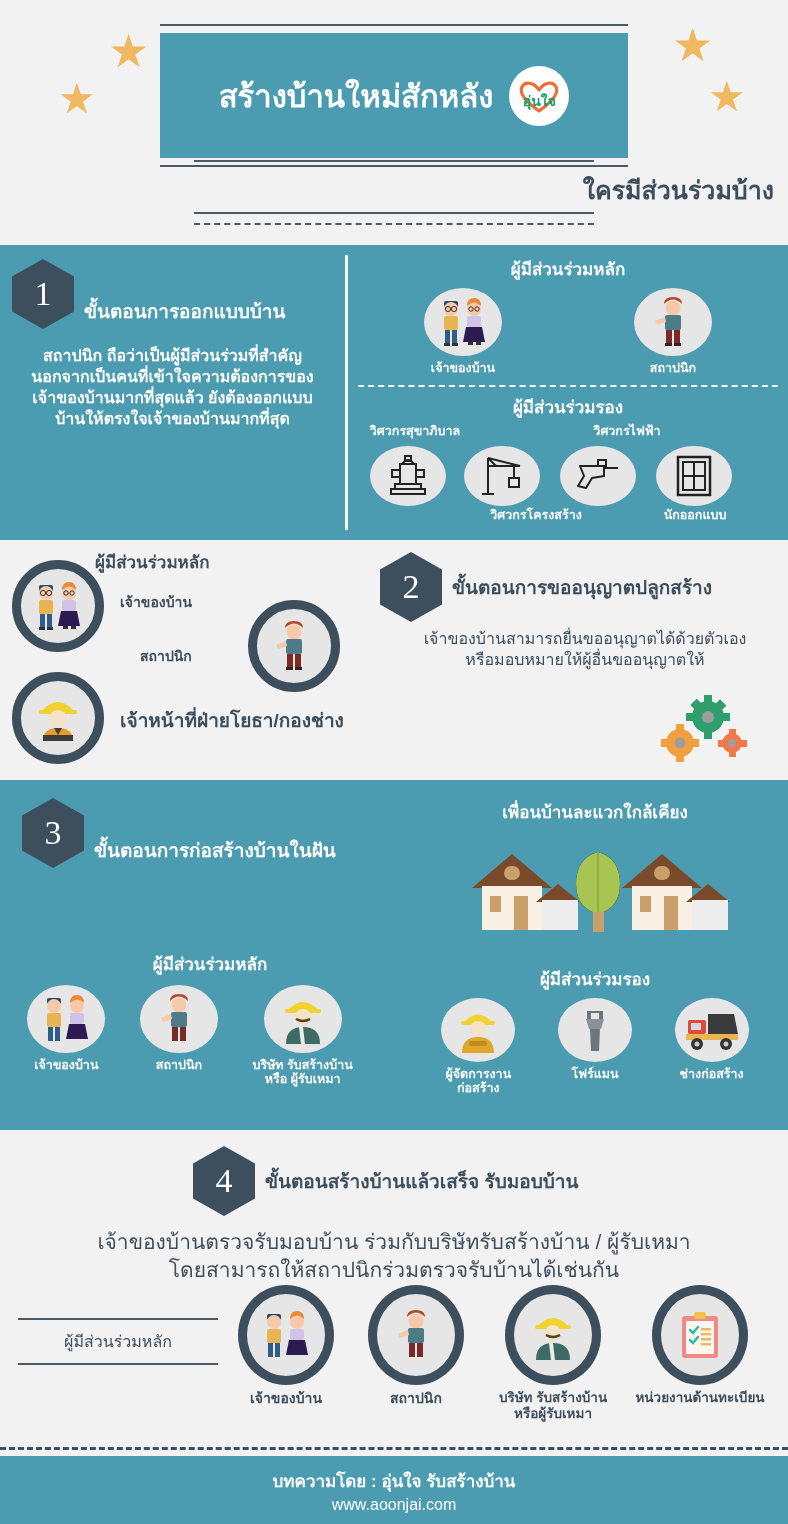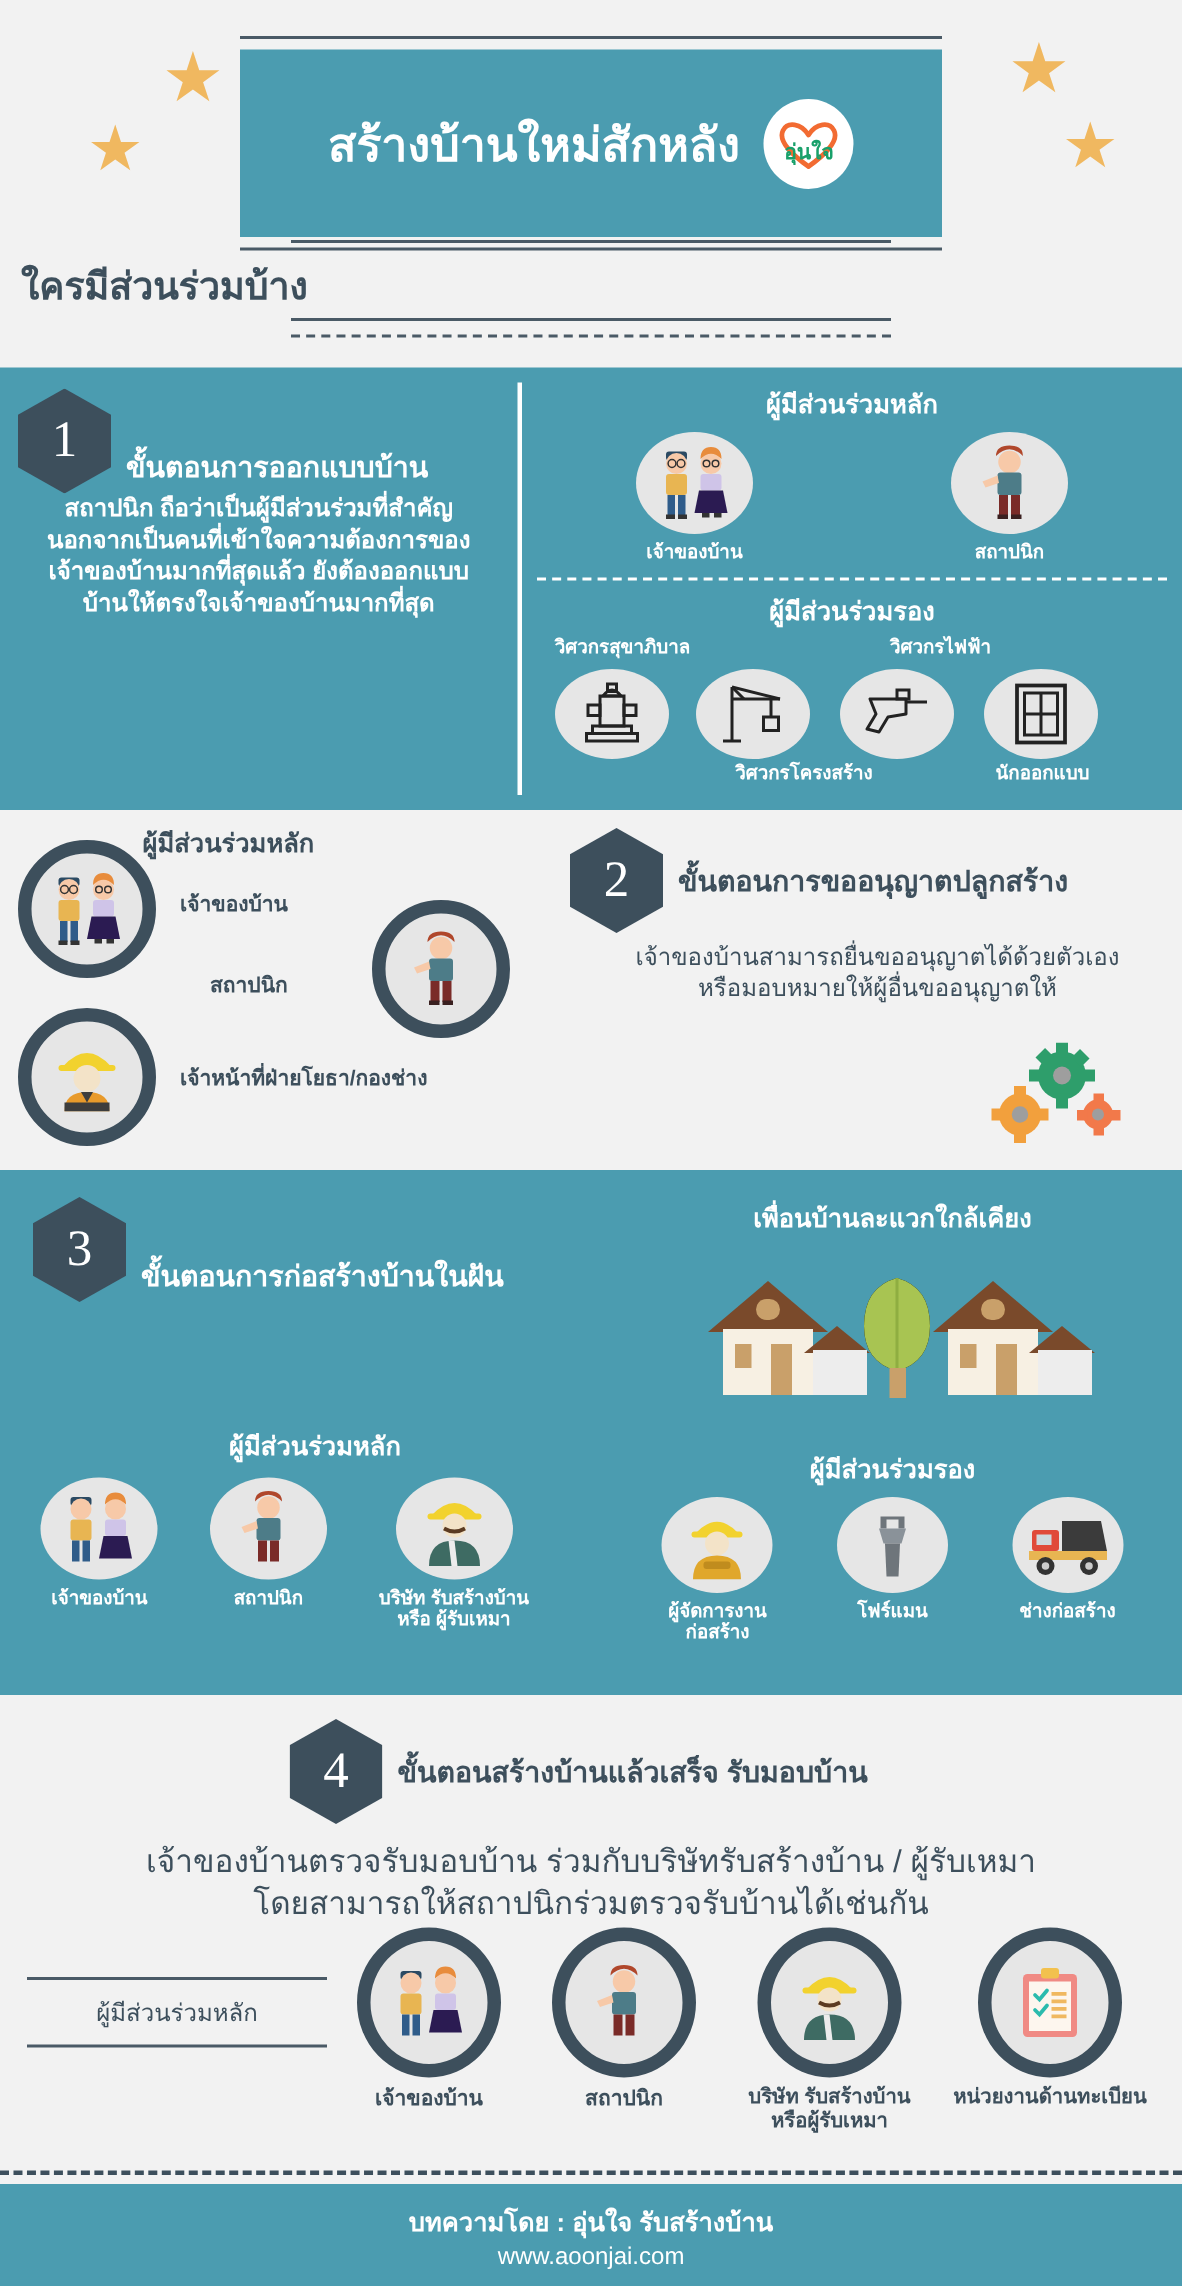--- a/index.html
+++ b/index.html
@@ -33,21 +33,21 @@
     width:60px; height:60px; border-radius:50%; background:#ffffff;
     display:flex; align-items:center; justify-content:center; position:relative;
     flex-shrink:0;
   }
   .logo-heart { position:relative; width:44px; height:34px; }
   .logo-heart svg { position:absolute; left:0; top:0; }
   .logo-word {
     position:absolute; left:0; top:11px; width:44px; text-align:center;
     font-size:14px; color:#18a06a; font-weight:bold;
   }
-  .subtitle-wrap { position:absolute; left:0; top:170px; width:100%; text-align:left; }
+  .subtitle-wrap { position:absolute; left:0; top:170px; width:100%; text-align:right; }
   .subtitle {
     font-size:25px; color:#3d4f5c; font-weight:bold; display:inline-block;
     padding:0 14px;
   }
   .sub-line { position:absolute; left:194px; width:400px; height:2px; background:#4a5a66; }
   .sub-line.l1 { top:160px; }
   .sub-line.l2 { top:214px; }
   .sub-dash { position:absolute; left:194px; top:223px; width:400px; height:0;
     border-top:2px dashed #4a5a66; }
 
@@ -141,21 +141,21 @@
       <div class="subtitle">ใครมีส่วนร่วมบ้าง</div>
     </div>
   </div>
 
   <div class="sec teal on-teal" id="sec1">
     <div class="left">
       <div class="step-head">
         <div class="hexbadge">1</div>
         <div class="step-title">ขั้นตอนการออกแบบบ้าน</div>
       </div>
-      <div class="body-text" style="margin-top:0;padding:0 14px;">สถาปนิก ถือว่าเป็นผู้มีส่วนร่วมที่สำคัญ นอกจากเป็นคนที่เข้าใจความต้องการของเจ้าของบ้านมากที่สุดแล้ว ยังต้องออกแบบบ้านให้ตรงใจเจ้าของบ้านมากที่สุด</div>
+      <div class="body-text" style="margin-top:16px;padding:0 14px;">สถาปนิก ถือว่าเป็นผู้มีส่วนร่วมที่สำคัญ นอกจากเป็นคนที่เข้าใจความต้องการของเจ้าของบ้านมากที่สุดแล้ว ยังต้องออกแบบบ้านให้ตรงใจเจ้าของบ้านมากที่สุด</div>
     </div>
     <div class="divider"></div>
     <div class="right">
       <div class="grp-title">ผู้มีส่วนร่วมหลัก</div>
       <div style="display:flex;justify-content:space-around;margin-top:6px;">
         <div class="item">
           <div class="oval" style="width:78px;height:68px;">
             <svg width="54" height="50" viewBox="0 0 54 50">
               <rect x="8" y="4" width="14" height="6" rx="2" fill="#2b4a63"></rect>
               <circle cx="15" cy="12" r="7" fill="#f7c9a8"></circle>
@@ -288,21 +288,21 @@
     <div class="ring abs" style="left:12px;top:132px;width:92px;height:92px;">
       <svg width="50" height="46" viewBox="0 0 50 46">
         <path d="M9 16 q16 -18 32 0 Z" fill="#F2D22E"></path>
         <rect x="6" y="15" width="38" height="4" rx="2" fill="#F2D22E"></rect>
         <circle cx="25" cy="24" r="9" fill="#f3e3c8"></circle>
         <path d="M10 46 q0 -13 15 -13 q15 0 15 13 Z" fill="#E89A2B"></path>
         <path d="M21 33 L25 40 L29 33 Z" fill="#3d3d3d"></path>
         <rect x="10" y="40" width="30" height="6" fill="#3d3d3d"></rect>
       </svg>
     </div>
-    <div class="icon-label abs" style="left:120px;top:170px;font-size:14px;">เจ้าหน้าที่ฝ่ายโยธา/กองช่าง</div>
+    <div class="icon-label abs" style="left:120px;top:170px;font-size:19px;">เจ้าหน้าที่ฝ่ายโยธา/กองช่าง</div>
 
     <div class="step-head abs" style="left:380px;top:12px;">
       <div class="hexbadge">2</div>
       <div class="step-title">ขั้นตอนการขออนุญาตปลูกสร้าง</div>
     </div>
     <div class="body-text abs" style="left:420px;top:88px;width:330px;">เจ้าของบ้านสามารถยื่นขออนุญาตได้ด้วยตัวเอง หรือมอบหมายให้ผู้อื่นขออนุญาตให้</div>
 
     <div class="abs" style="left:660px;top:155px;">
       <svg width="90" height="70" viewBox="0 0 90 70">
         <g fill="#2E9E6B">

